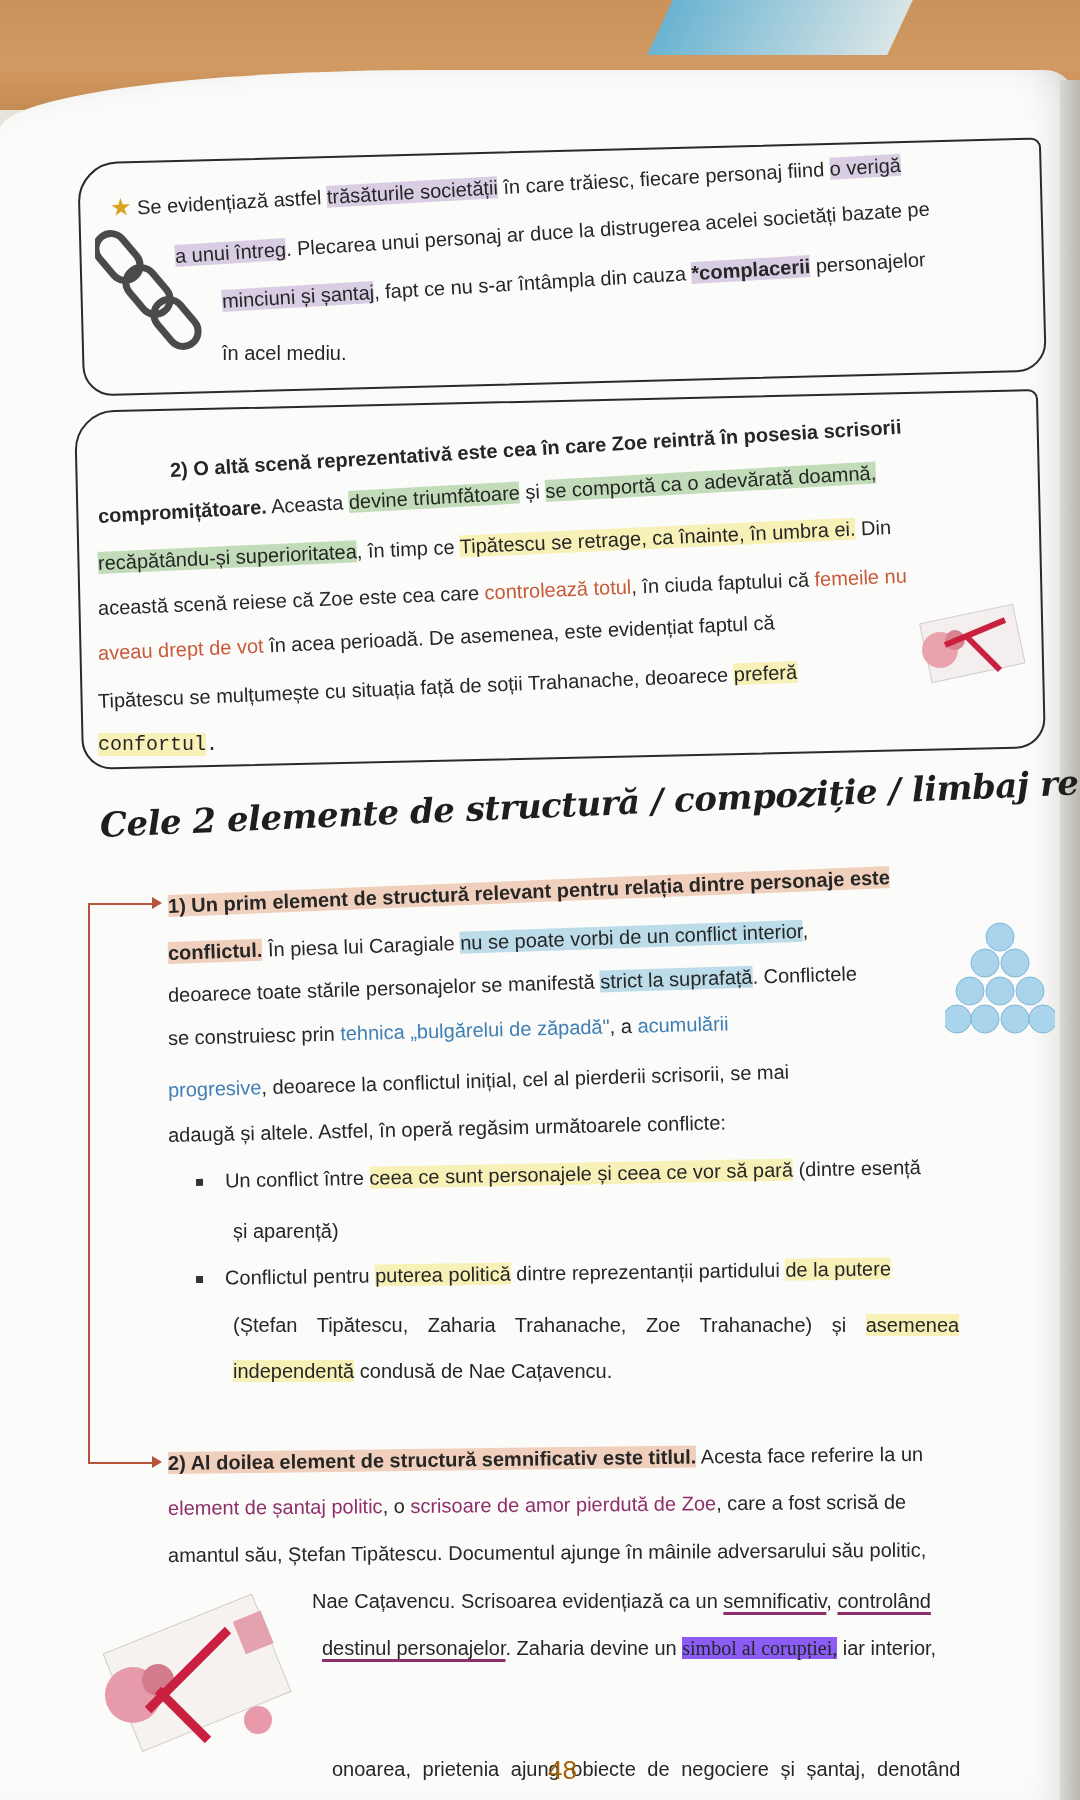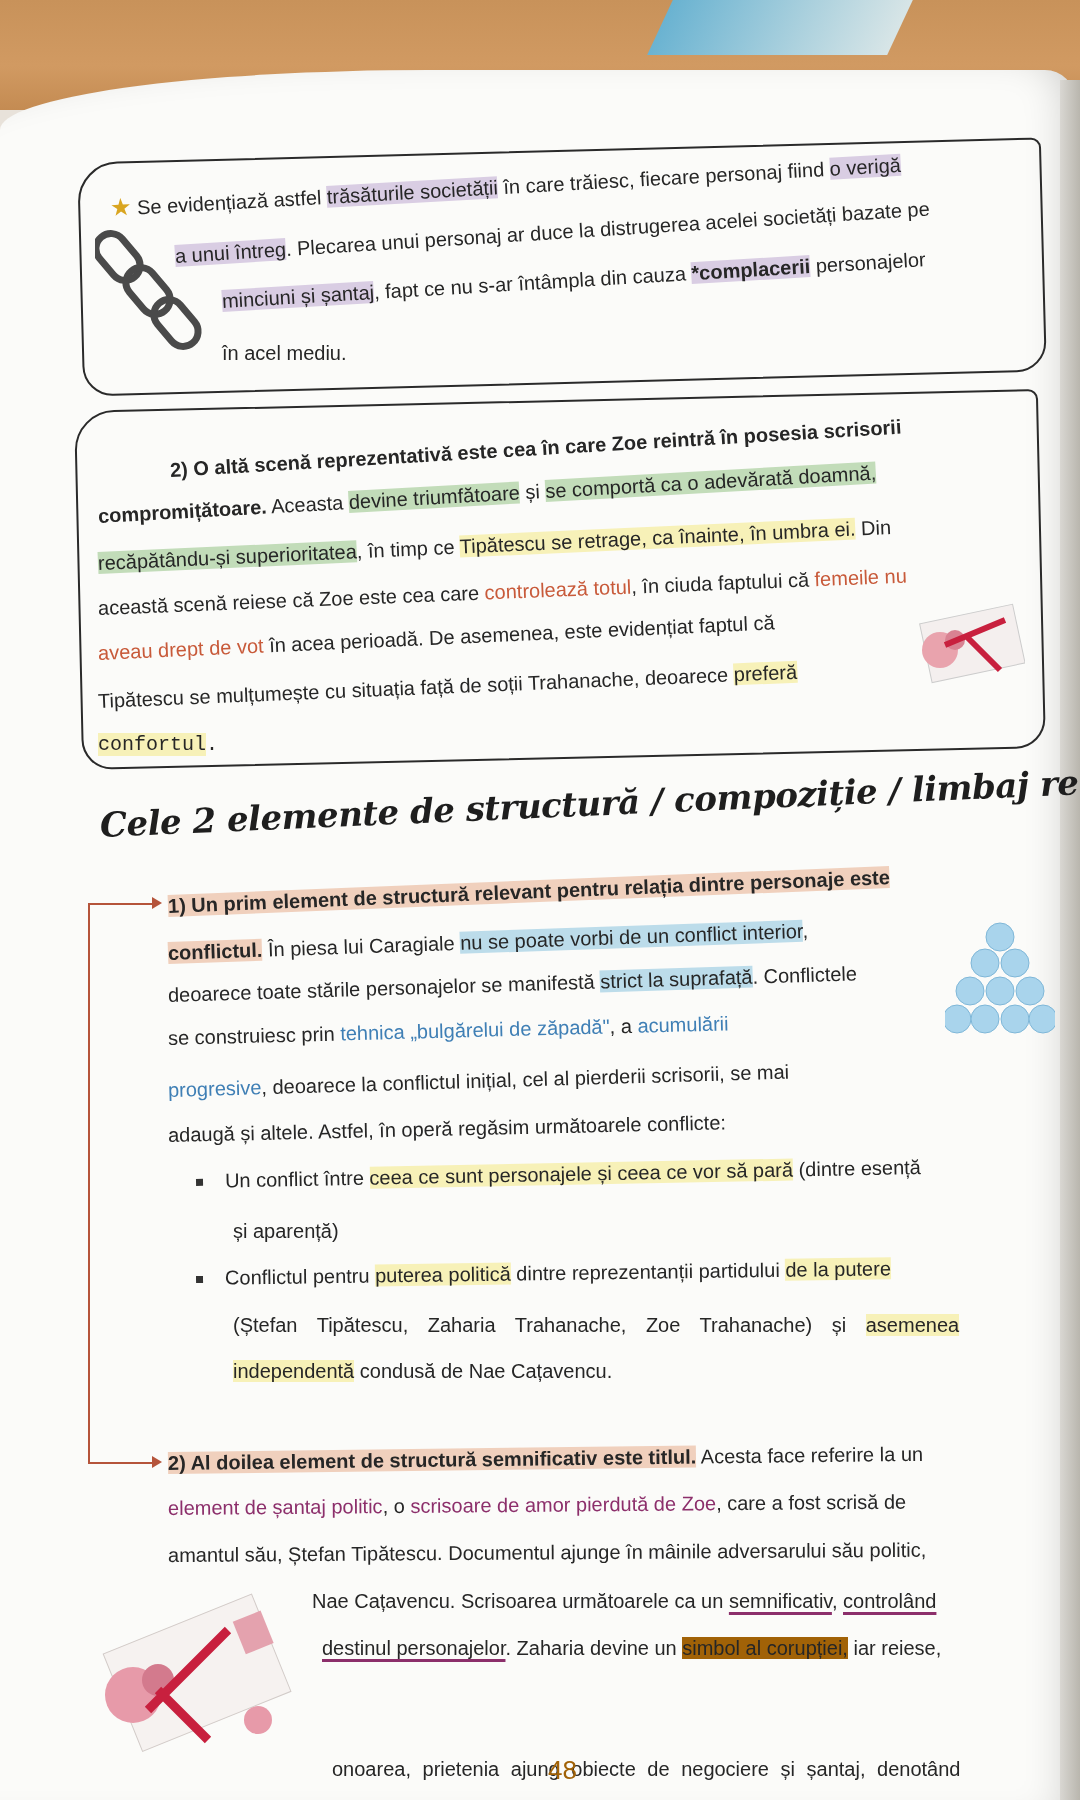--- a/index.html
+++ b/index.html
@@ -36,21 +36,21 @@
     .box2 { left: 78px; top: 400px; width: 960px; height: 355px; border-radius: 40px 10px 30px 30px; transform: rotate(-1.3deg); }
     .line {
       position: absolute; white-space: nowrap; font-size: 20px; line-height: 26px;
       transform-origin: left center;
     }
     .hl-purple { background: #d9cde3; }
     .hl-green { background: #c2dcb9; }
     .hl-yellow { background: #f7f1b8; }
     .hl-peach { background: #f0d0bd; }
     .hl-blue { background: #bcdcea; }
-    .hl-pink { background: #a16207; }
+    .hl-pink { background: #8b5cf6; font-family: Liberation Serif, serif; }
     .txt-red { color: #c85a3a; }
     .txt-blue { color: #3f7fb5; }
     .txt-plum { color: #8c2f6b; }
     .bold { font-weight: bold; }
     .ul-plum { text-decoration: underline; text-decoration-color: #8c2f6b; text-decoration-thickness: 3px; text-underline-offset: 4px; }
     .heading {
       position: absolute; left: 100px; top: 805px; font-family: "DejaVu Serif", serif;
       font-style: italic; font-weight: bold; font-size: 34px; color: #1e1e1e;
       transform: rotate(-2.5deg); transform-origin: left center; white-space: nowrap;
       letter-spacing: -0.5px;
@@ -157,22 +157,22 @@
     <circle cx="12" cy="104" r="14"></circle>
       <circle cx="40" cy="104" r="14"></circle>
       <circle cx="70" cy="104" r="14"></circle>
       <circle cx="98" cy="104" r="14"></circle>
   </g>
 </svg>
 
 <div class="line" style="left:168px; top:1450px; transform: rotate(-0.7deg);"><span><span class="hl-peach bold">2) Al doilea element de structură semnificativ este titlul.</span><span> Acesta face referire la un</span></span></div>
 <div class="line" style="left:168px; top:1495px; transform: rotate(-0.5deg);"><span><span class="txt-plum">element de șantaj politic</span><span>, o </span><span class="txt-plum">scrisoare de amor pierdută de Zoe</span><span>, care a fost scrisă de</span></span></div>
 <div class="line" style="left:168px; top:1542px; transform: rotate(-0.4deg);"><span><span>amantul său, Ștefan Tipătescu. Documentul ajunge în mâinile adversarului său politic,</span></span></div>
-<div class="line" style="left:312px; top:1588px;"><span><span>Nae Cațavencu. Scrisoarea următoarele ca un </span><span class="ul-plum">semnificativ</span><span>, </span><span class="ul-plum">controlând</span></span></div>
-<div class="line" style="left:322px; top:1635px;"><span><span class="ul-plum">destinul personajelor</span><span>. Zaharia devine un </span><span class="hl-pink">simbol al corupției,</span><span> iar reiese,</span></span></div>
+<div class="line" style="left:312px; top:1588px;"><span><span>Nae Cațavencu. Scrisoarea evidențiază ca un </span><span class="ul-plum">semnificativ</span><span>, </span><span class="ul-plum">controlând</span></span></div>
+<div class="line" style="left:322px; top:1635px;"><span><span class="ul-plum">destinul personajelor</span><span>. Zaharia devine un </span><span class="hl-pink">simbol al corupției,</span><span> iar interior,</span></span></div>
 <div class="line" style="left:332px; top:1756px; word-spacing: 6px;"><span><span>onoarea, prietenia ajung obiecte de negociere și șantaj, denotând</span></span></div>
 
 <svg class="deco-letter" style="left:88px; top:1590px; width:220px; height:170px;" viewBox="0 0 220 170">
   <rect x="30" y="30" width="160" height="105" fill="#f6f2f0" stroke="#d2cbc8" transform="rotate(-22 110 85)"></rect>
   <rect x="150" y="25" width="30" height="35" fill="#e4a2ae" transform="rotate(-22 165 42)"></rect>
   <circle cx="45" cy="105" r="28" fill="#e79aa9"></circle>
   <circle cx="70" cy="90" r="16" fill="#d37a8d"></circle>
   <path d="M60 120 L140 40 M70 100 L120 150" stroke="#c8203e" stroke-width="9" fill="none"></path>
   <circle cx="170" cy="130" r="14" fill="#e79aa9"></circle>
 </svg>

